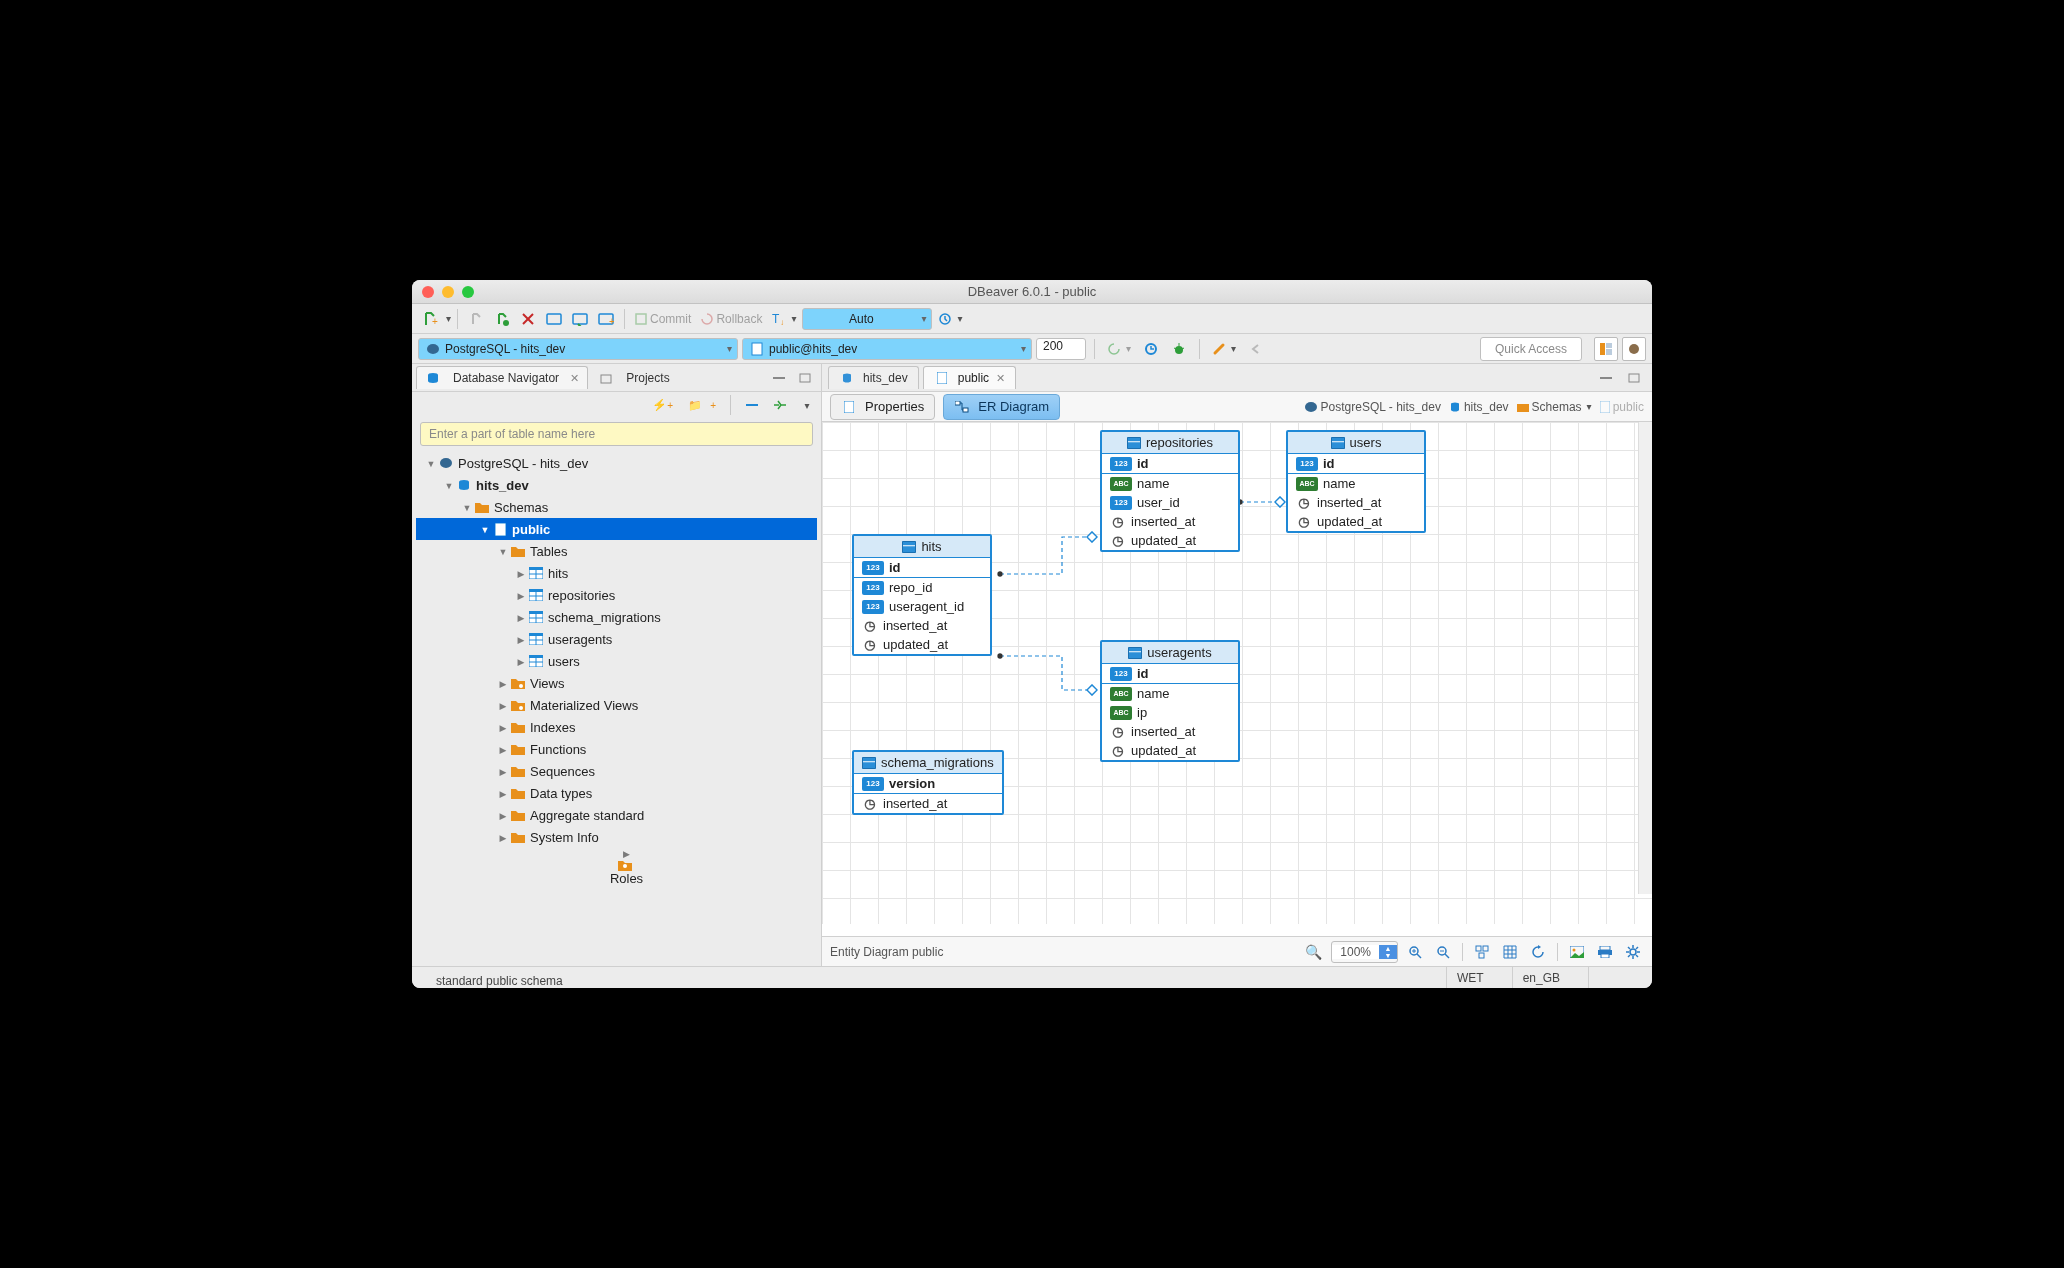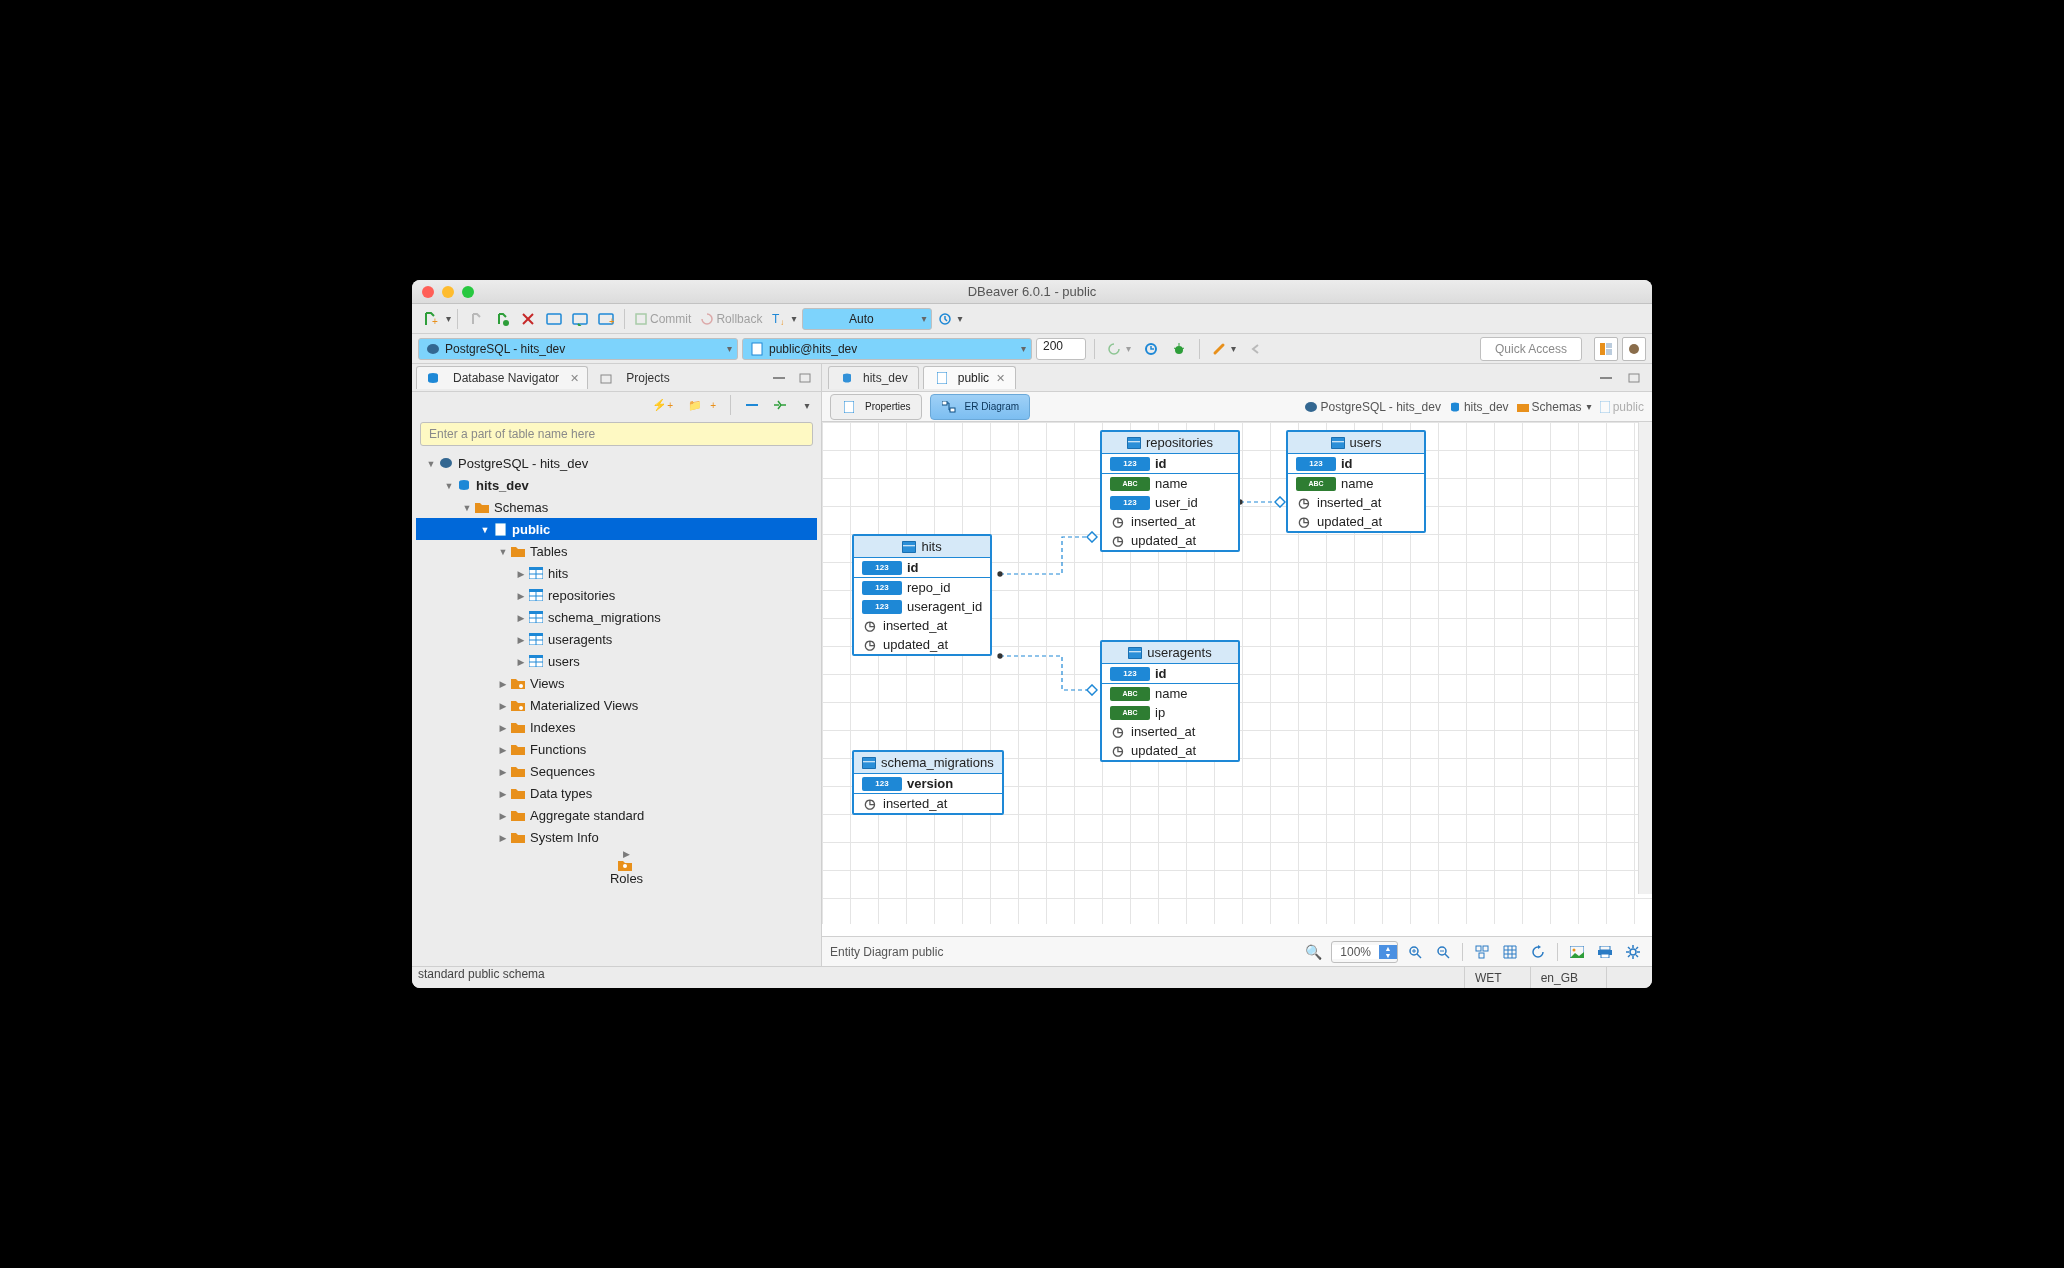--- a/index.html
+++ b/index.html
@@ -121,21 +121,21 @@
 
   
   .editor-tabs { display:flex; align-items:center; height:28px; padding:0 6px; gap:4px; border-bottom:1px solid #d0d0d0; background:var(--grey-bg); }
   .etab { display:flex; align-items:center; gap:4px; padding:3px 10px; border:1px solid #c0c0c0; border-bottom:none; background:#f0f0f0; border-radius:3px 3px 0 0; font-size:12px; }
   .etab.inactive { opacity:.9; }
   .etab.active { background:#fafafa; }
   .editor-tabs .spacer{flex:1;}
 
   
   .subbar { display:flex; align-items:center; height:30px; border-bottom:1px solid #d0d0d0; background:#f7f7f7; padding:0 8px; gap:8px; }
-  .subtab { display:flex; align-items:center; gap:4px; padding:4px 10px; border:1px solid #c0c0c0; border-radius:4px; font-size:10px; background:#f0f0f0; }
+  .subtab { display:flex; align-items:center; gap:4px; padding:4px 10px; border:1px solid #c0c0c0; border-radius:4px; font-size:13px; background:#f0f0f0; }
   .subtab.active { background:linear-gradient(#9fd0f6,#7cbef1); border-color:#6aa8d8; color:#0b355a; }
   .breadcrumb { margin-left:auto; display:flex; align-items:center; gap:8px; font-size:12px; color:#555;}
   .bc-item { display:flex; align-items:center; gap:3px; }
   .bc-item.dim { opacity:.45; }
 
   
   .canvas-wrap { flex:1; position:relative; overflow:hidden; }
   .canvas {
     position:absolute; inset:0;
     background-color:#fff;
@@ -154,41 +154,41 @@
     background:var(--tbl-hdr); border-bottom:1px solid var(--tbl-border);
     display:flex; align-items:center; justify-content:center; gap:5px;
     padding:3px 8px; font-weight:400;
   }
   .entity .col {
     display:flex; align-items:center; gap:5px; padding:2px 8px;
   }
   .entity .col.pk { border-bottom:1px solid var(--tbl-border); }
   .entity .col.pk .cname { font-weight:700; }
   .ctype {
-    width:40px; height:14px; border-radius:2px; font-size:8px; font-weight:700;
+    width:22px; height:14px; border-radius:2px; font-size:8px; font-weight:700;
     display:inline-flex; align-items:center; justify-content:center; color:#fff;
   }
   .ctype.num { background:#1e88d6; font-size:8px; }
   .ctype.txt { background:#2e7d32; font-size:7px; }
   .ctype.dt  { background:none; color:#555; font-size:13px; width:16px; }
   .mini-table-icon{ width:14px; height:12px; background:linear-gradient(#2b8fd8,#2b8fd8); border-radius:1px; position:relative; }
   .mini-table-icon::before{content:""; position:absolute; inset:0; background:linear-gradient(#fff,#fff); clip-path:polygon(0 40%,100% 40%,100% 48%,0 48%);}
   .mini-table-icon::after{content:""; position:absolute; inset:0; border:1px solid #1b6fb0; border-radius:1px; }
 
   
   .diag-footer { height:30px; border-top:1px solid #d0d0d0; background:#f7f7f7; display:flex; align-items:center; padding:0 8px; gap:6px; font-size:12px; color:#555;margin-top:12px;}
   .diag-footer .spacer{flex:1;}
   .zoom-box { display:flex; align-items:center; height:22px; border:1px solid var(--border); border-radius:3px; overflow:hidden;}
   .zoom-box span{ padding:0 8px; background:#fff; }
   .zoom-box .carets{ width:18px; background:#4a90e2; color:#fff; display:flex; flex-direction:column; font-size:7px; align-items:center; justify-content:center; line-height:7px;}
   .ftr-btn{ width:22px; height:22px; display:flex; align-items:center; justify-content:center; color:#2a7bc4; font-size:14px; }
   .ftr-sep{ width:1px; height:18px; background:#ccc; margin:0 2px;}
 
   
-  .status { height:22px; background:var(--grey-bg); border-top:1px solid #cfcfcf; display:flex; align-items:flex-start; padding:0 6px; font-size:12px; color:#444; gap:18px;}
+  .status { height:22px; background:var(--grey-bg); border-top:1px solid #cfcfcf; display:flex; align-items:flex-end; padding:0 24px; font-size:12px; color:#444; gap:18px;}
   .status .spacer{flex:1;}
   .status .cell{ padding:0 10px; border-left:1px solid #cfcfcf; height:100%; display:flex; align-items:center;}
 
   
   svg { display:block; }
 </style>
 </head>
 <body>
 
 <div class="window">

